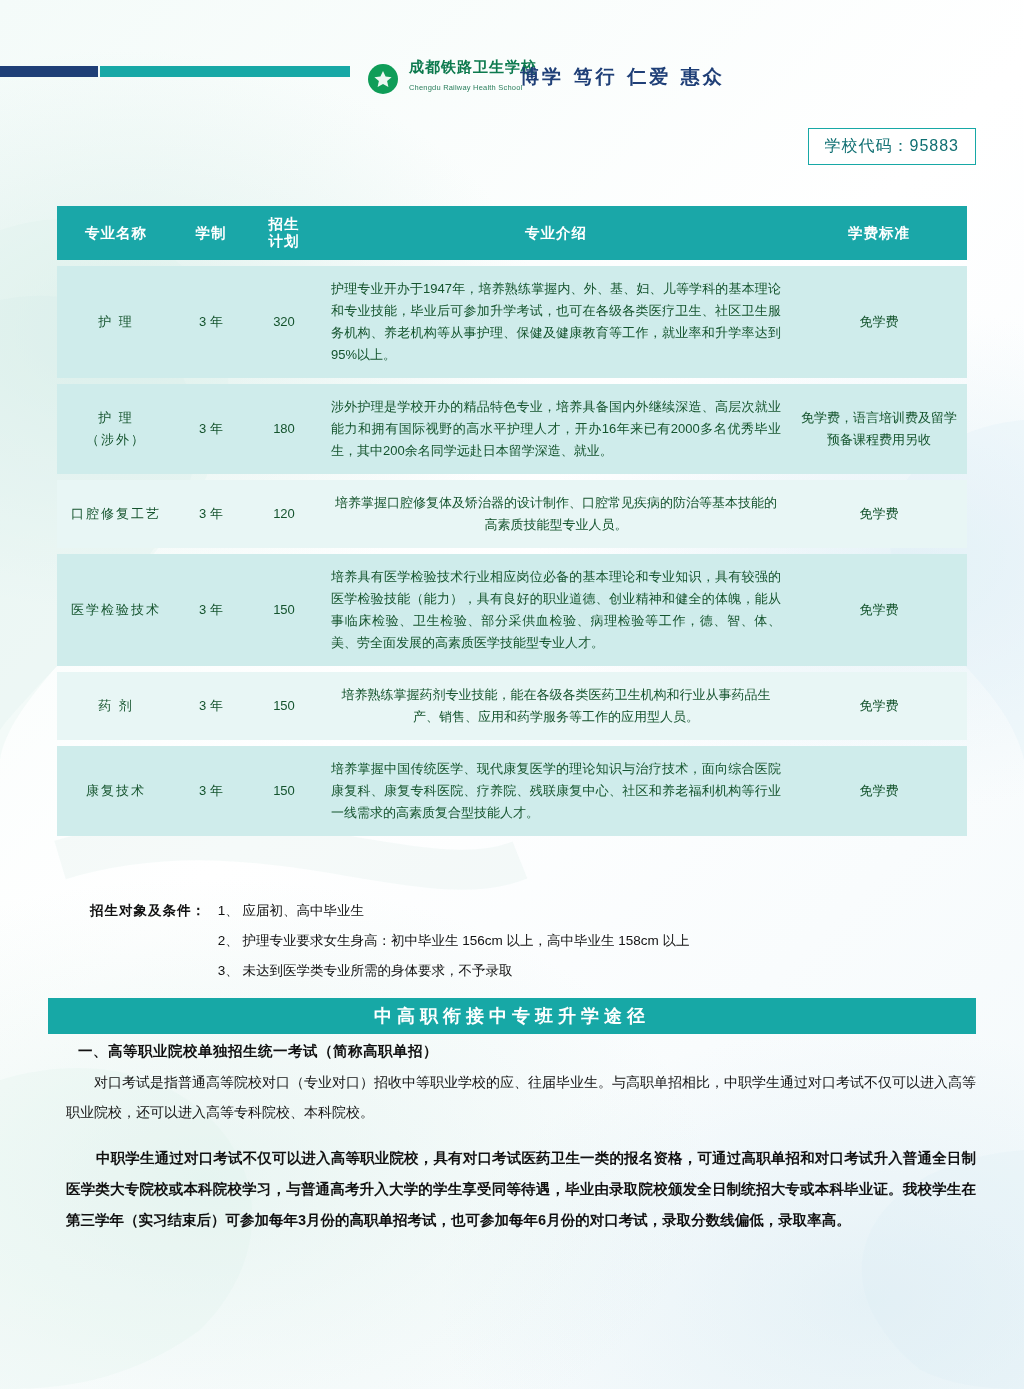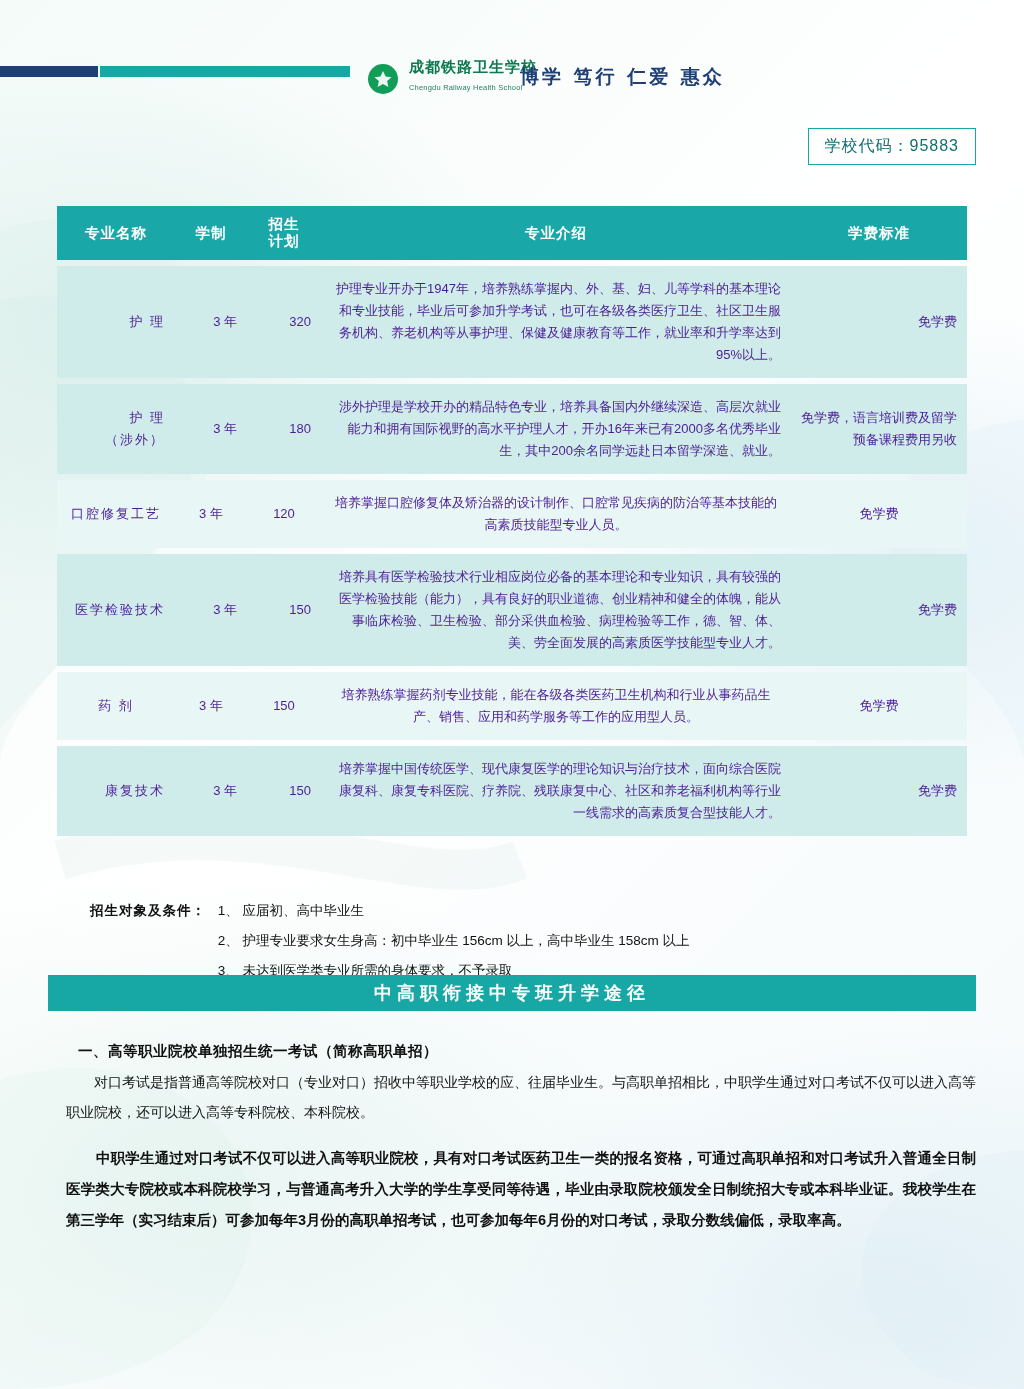--- a/index.html
+++ b/index.html
@@ -124,26 +124,26 @@
     color: #ffffff;
     font-size: 14.5px;
     font-weight: bold;
     padding: 10px 4px;
     letter-spacing: 1px;
     line-height: 17px;
   }
   table.plan th.first { border-radius: 0; }
   table.plan td {
     font-size: 13px;
-    color: #4c1d95;
+    color: #14532d;
     padding: 12px 10px;
     vertical-align: middle;
     line-height: 22px;
   }
-  tr.row-a td { background: #cfeceb; text-align: right; }
+  tr.row-a td { background: #cfeceb; }
   tr.row-b td { background: #e8f6f5; text-align: center; }
   td.c-name { text-align: center; font-size: 14px; letter-spacing: 2px; }
   td.c-year { text-align: center; font-size: 13.5px; }
   td.c-plan { text-align: center; font-size: 13.5px; }
   td.c-fee  { text-align: center; font-size: 13.5px; line-height: 22px; }
   td.c-desc { text-align: justify; font-size: 13px; line-height: 24px; padding-left: 14px; padding-right: 14px;}
   .col1 { width: 118px; }
   .col2 { width: 72px; }
   .col3 { width: 74px; }
   .col4 { width: 470px; }
@@ -163,21 +163,21 @@
   }
   .cond-list {
     display: inline-block;
     vertical-align: top;
     margin-left: 8px;
   }
   .cond-list div { white-space: nowrap; }
   
   .banner {
     position: absolute;
-    left: 48px; top: 975px;
+    left: 48px; top: 998px;
     width: 928px;
     height: 36px;
     background: #17a8a6;
     color: #fff;
     font-size: 18px;
     font-weight: bold;
     letter-spacing: 5px;
     display: flex;
     align-items: center;
     justify-content: center;

